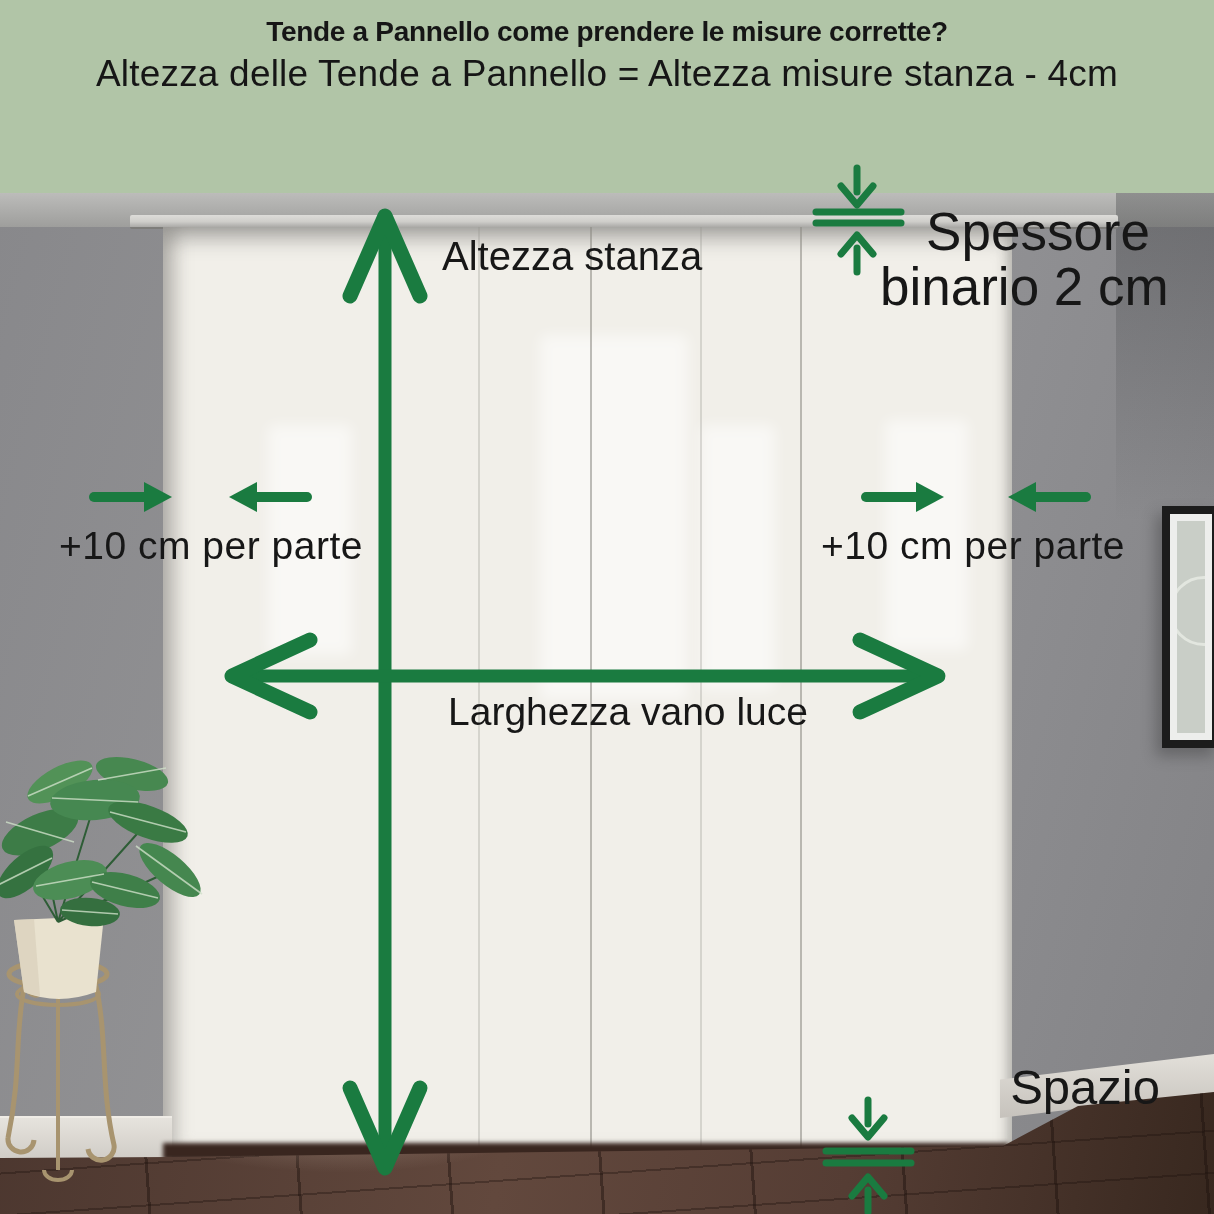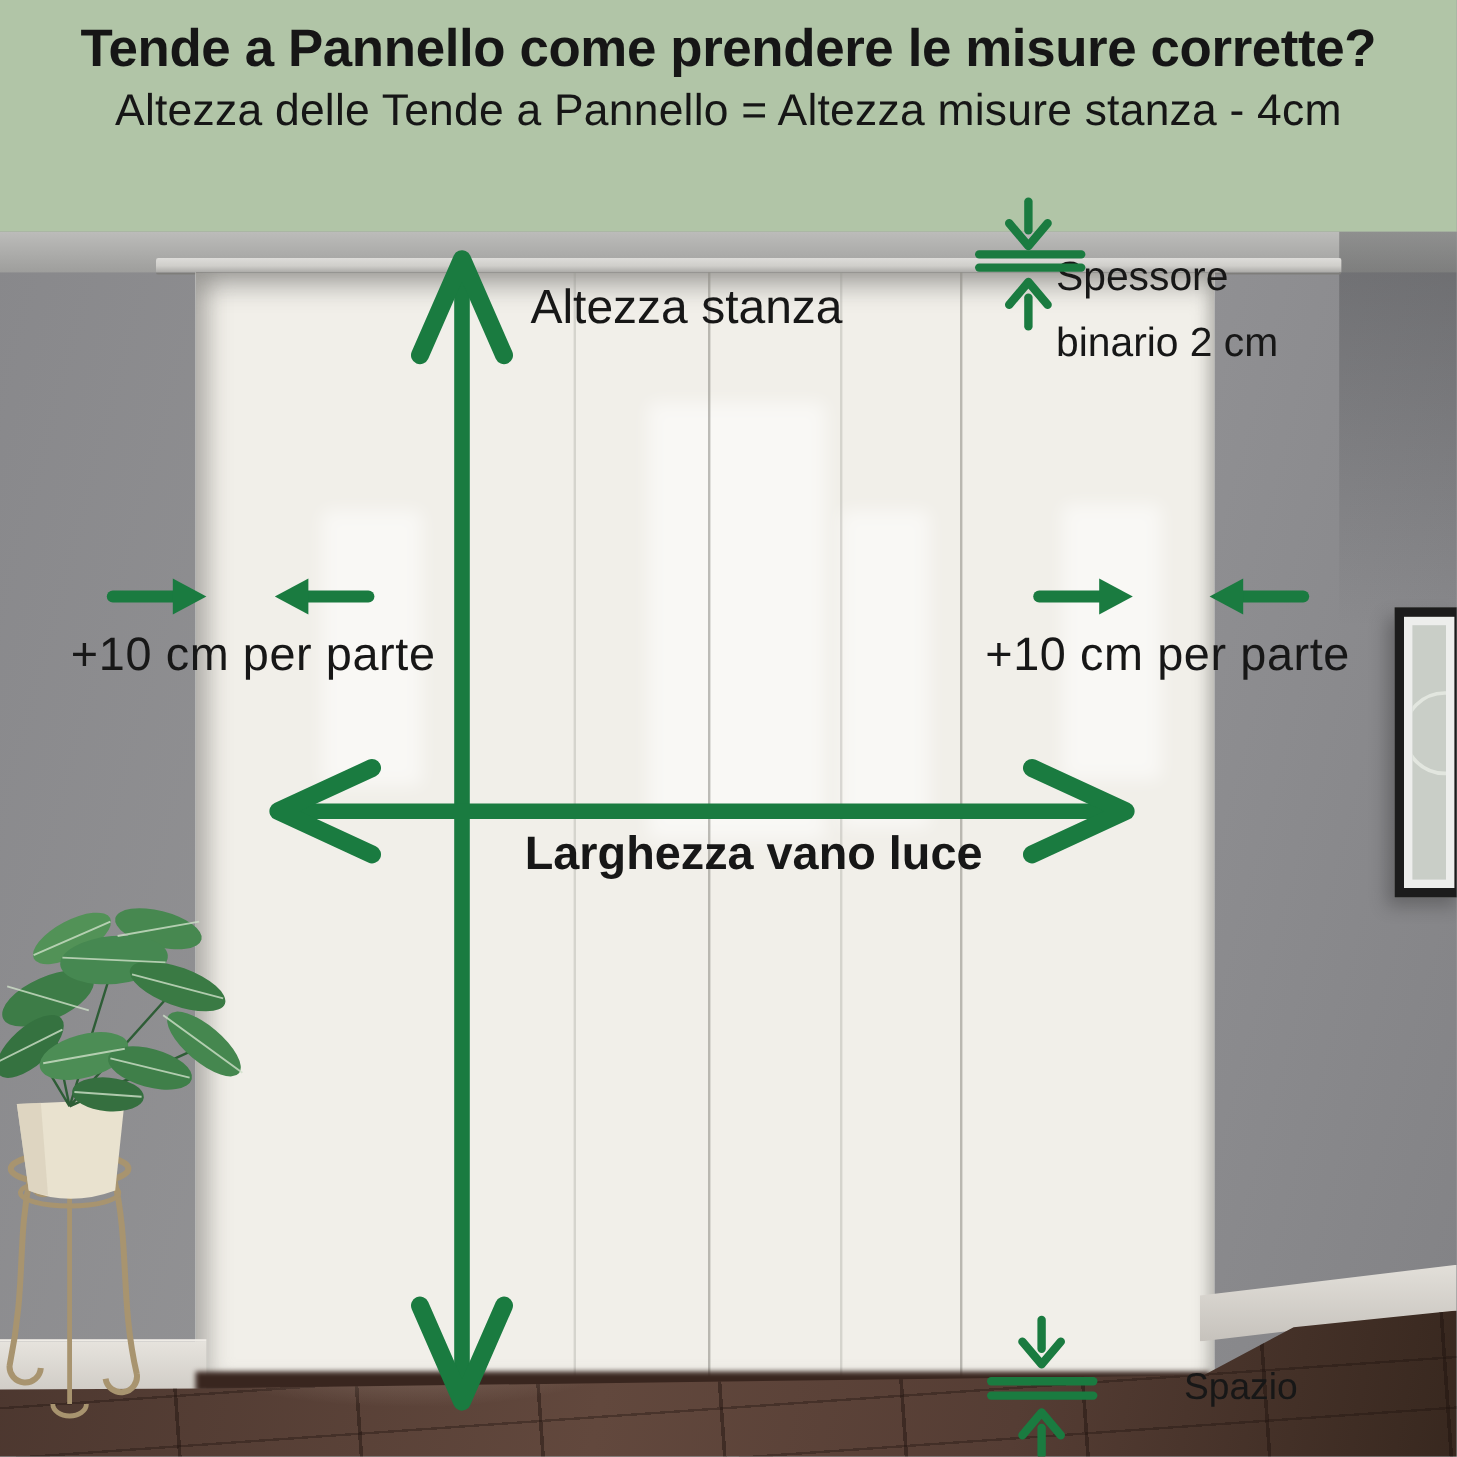--- a/index.html
+++ b/index.html
@@ -43,32 +43,32 @@
   #baseboard-right{left:1000px;top:1054px;width:214px;height:64px;background:linear-gradient(to bottom,#e2dfd9,#c6c2bc);
         clip-path:polygon(0 40%,100% 0%,100% 60%,0 100%);}
   #picture-frame{left:1162px;top:506px;width:58px;height:242px;background:#edeeec;
         border:8px solid var(--frame);box-shadow:-6px 8px 14px rgba(0,0,0,.25);box-sizing:border-box;}
   #picture-frame .art{position:absolute;inset:7px;background:#c9cec7;overflow:hidden;}
   #picture-frame .art .circle{position:absolute;right:-34px;top:26%;width:64px;height:64px;border:3px solid #e2e6df;border-radius:50%;}
 
   
   #header{left:0;top:0;width:1214px;height:193px;background:var(--header-bg);
         color:var(--header-text);text-align:center;}
-  #header .title{margin-top:16px;font-size:44px;font-weight:bold;letter-spacing:-.3px;}
+  #header .title{margin-top:16px;font-size:28px;font-weight:bold;letter-spacing:-.3px;}
   #header .formula{font-size:37px;font-weight:400;letter-spacing:.2px;line-height:51px;}
   #header .formula:first-of-type{margin-top:14px;}
 
   
   .mlabel{color:var(--label-text);white-space:nowrap;}
   #lbl-altezza{left:442px;top:234px;font-size:40px;font-weight:normal;}
-  #lbl-spessore{left:880px;top:204px;width:270px;text-align:left;font-size:34px;line-height:55px;}
+  #lbl-spessore{left:880px;top:204px;width:270px;text-align:right;font-size:53px;line-height:55px;}
   #lbl-plus-left{left:30px;top:524px;width:362px;text-align:center;font-size:39px;letter-spacing:.5px;}
   #lbl-plus-right{left:798px;top:524px;width:350px;text-align:center;font-size:39px;letter-spacing:.5px;}
-  #lbl-larghezza{left:418px;top:690px;width:420px;text-align:center;font-size:39px;font-weight:bold;}
-  #lbl-spazio{left:908px;top:1128px;width:252px;text-align:center;font-size:31px;line-height:55px;}
+  #lbl-larghezza{left:418px;top:690px;width:420px;text-align:center;font-size:39px;font-weight:normal;}
+  #lbl-spazio{left:908px;top:1060px;width:252px;text-align:right;font-size:49px;line-height:55px;}
 
   #annotations{left:0;top:0;width:1214px;height:1214px;pointer-events:none;}
   .ga{stroke:var(--arrow-green);fill:none;stroke-linecap:round;stroke-linejoin:round;}
   .gaf{fill:var(--arrow-green);stroke:none;}
 </style>
 </head>
 <body>
 
 <div class="abs" id="wall"></div>
 <div class="abs" id="ceiling"></div>

